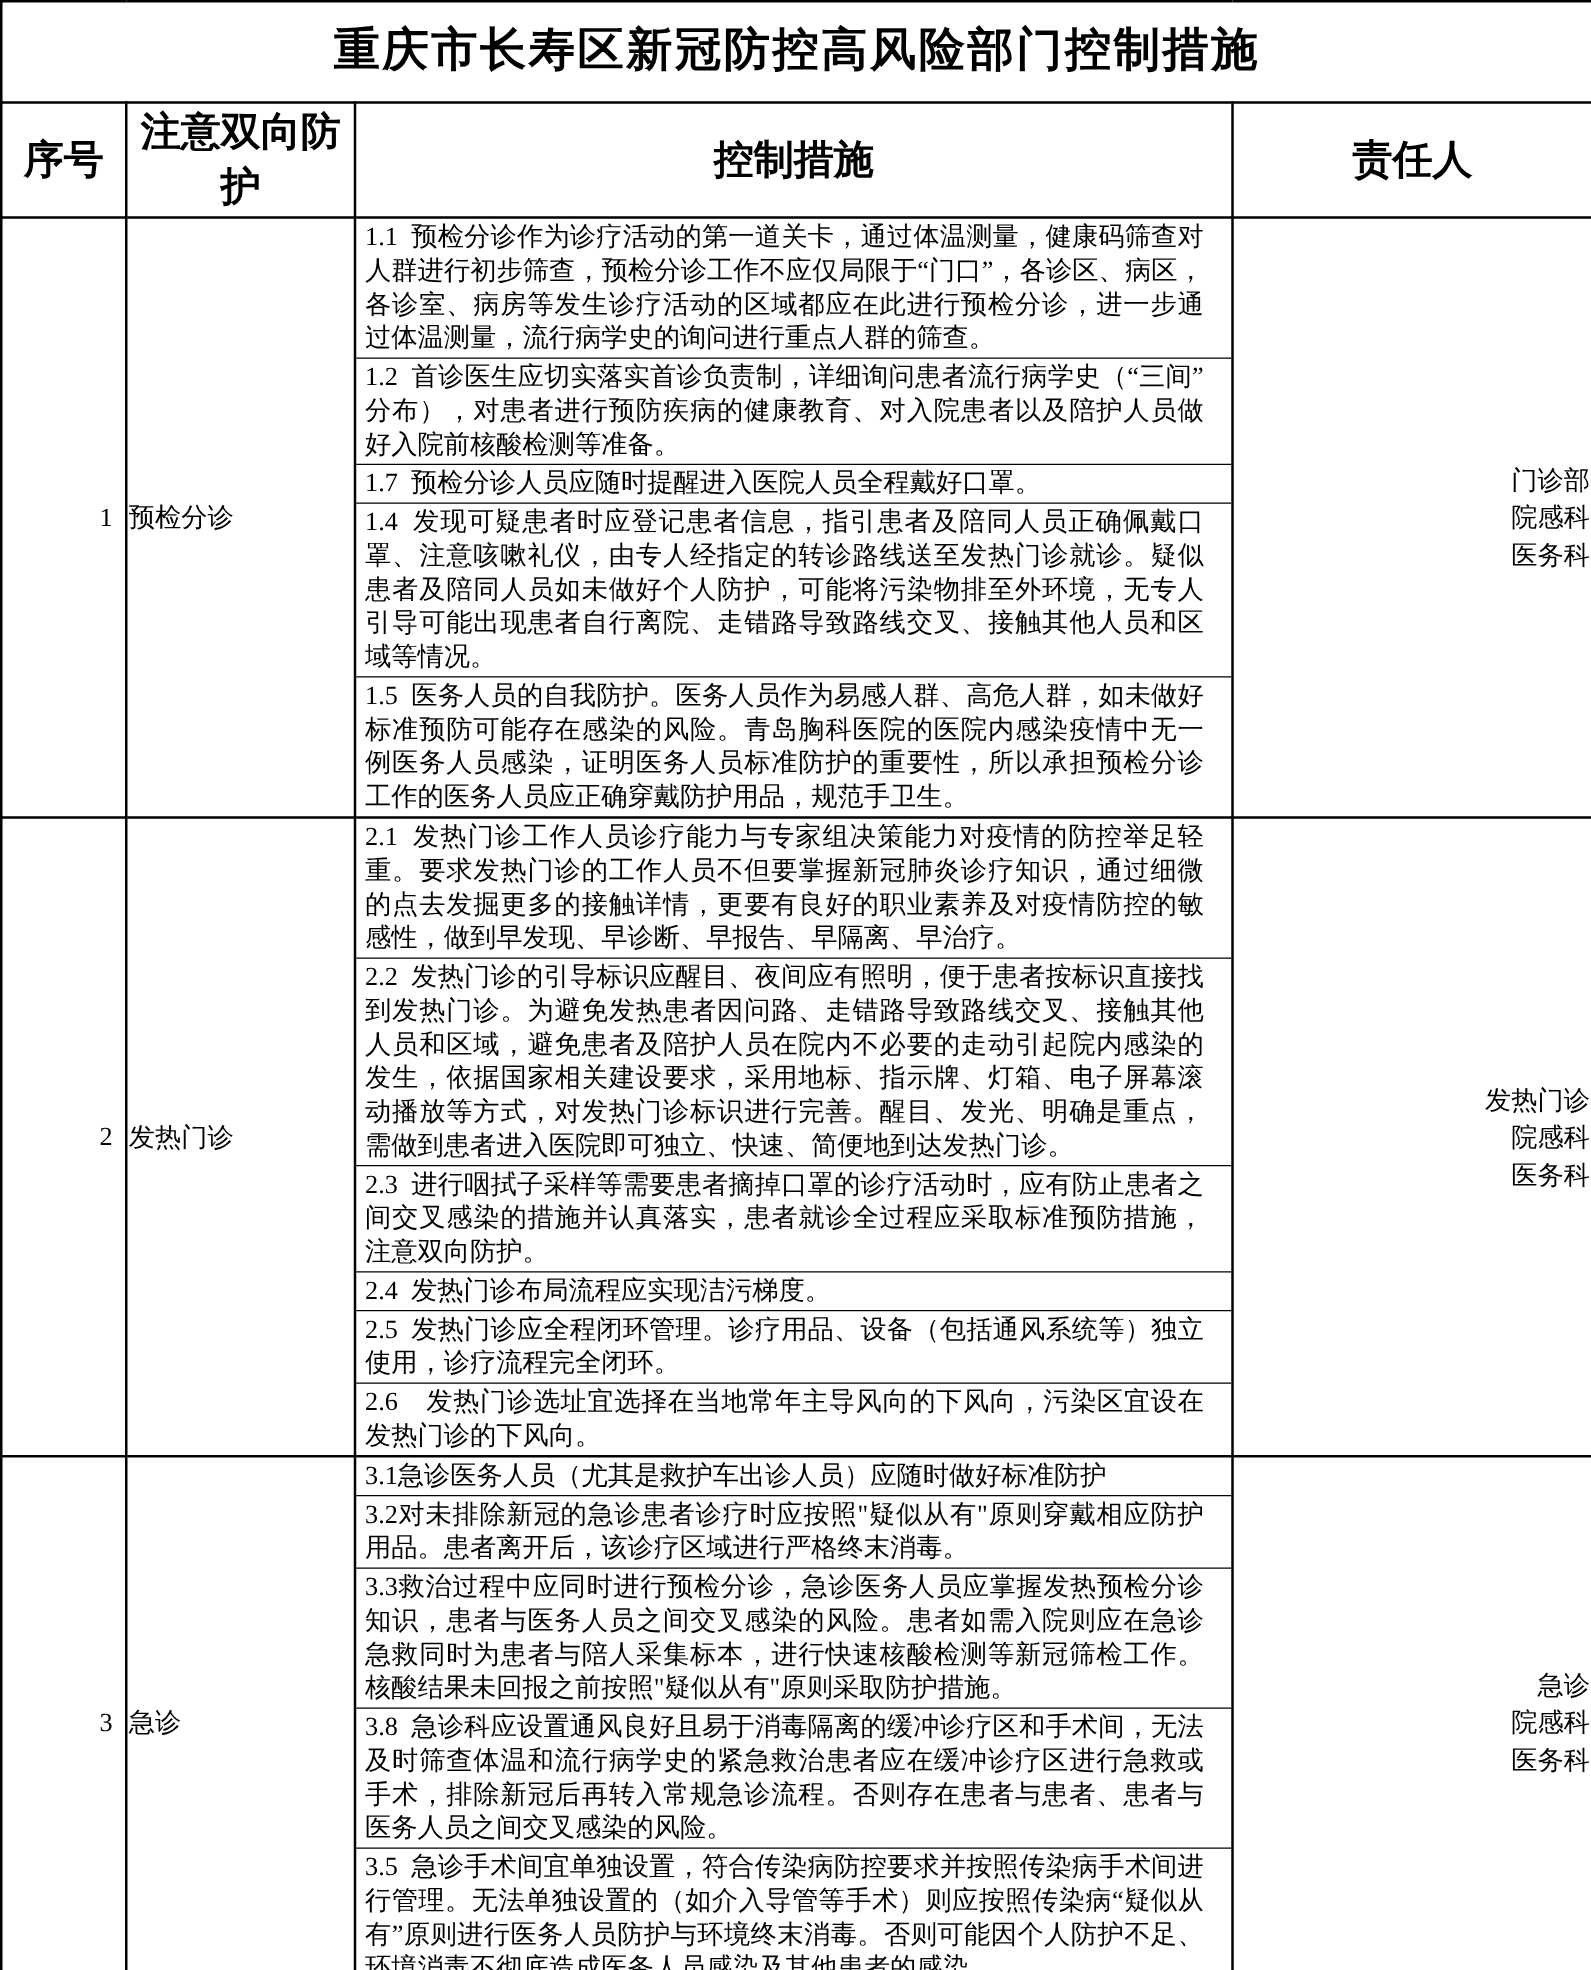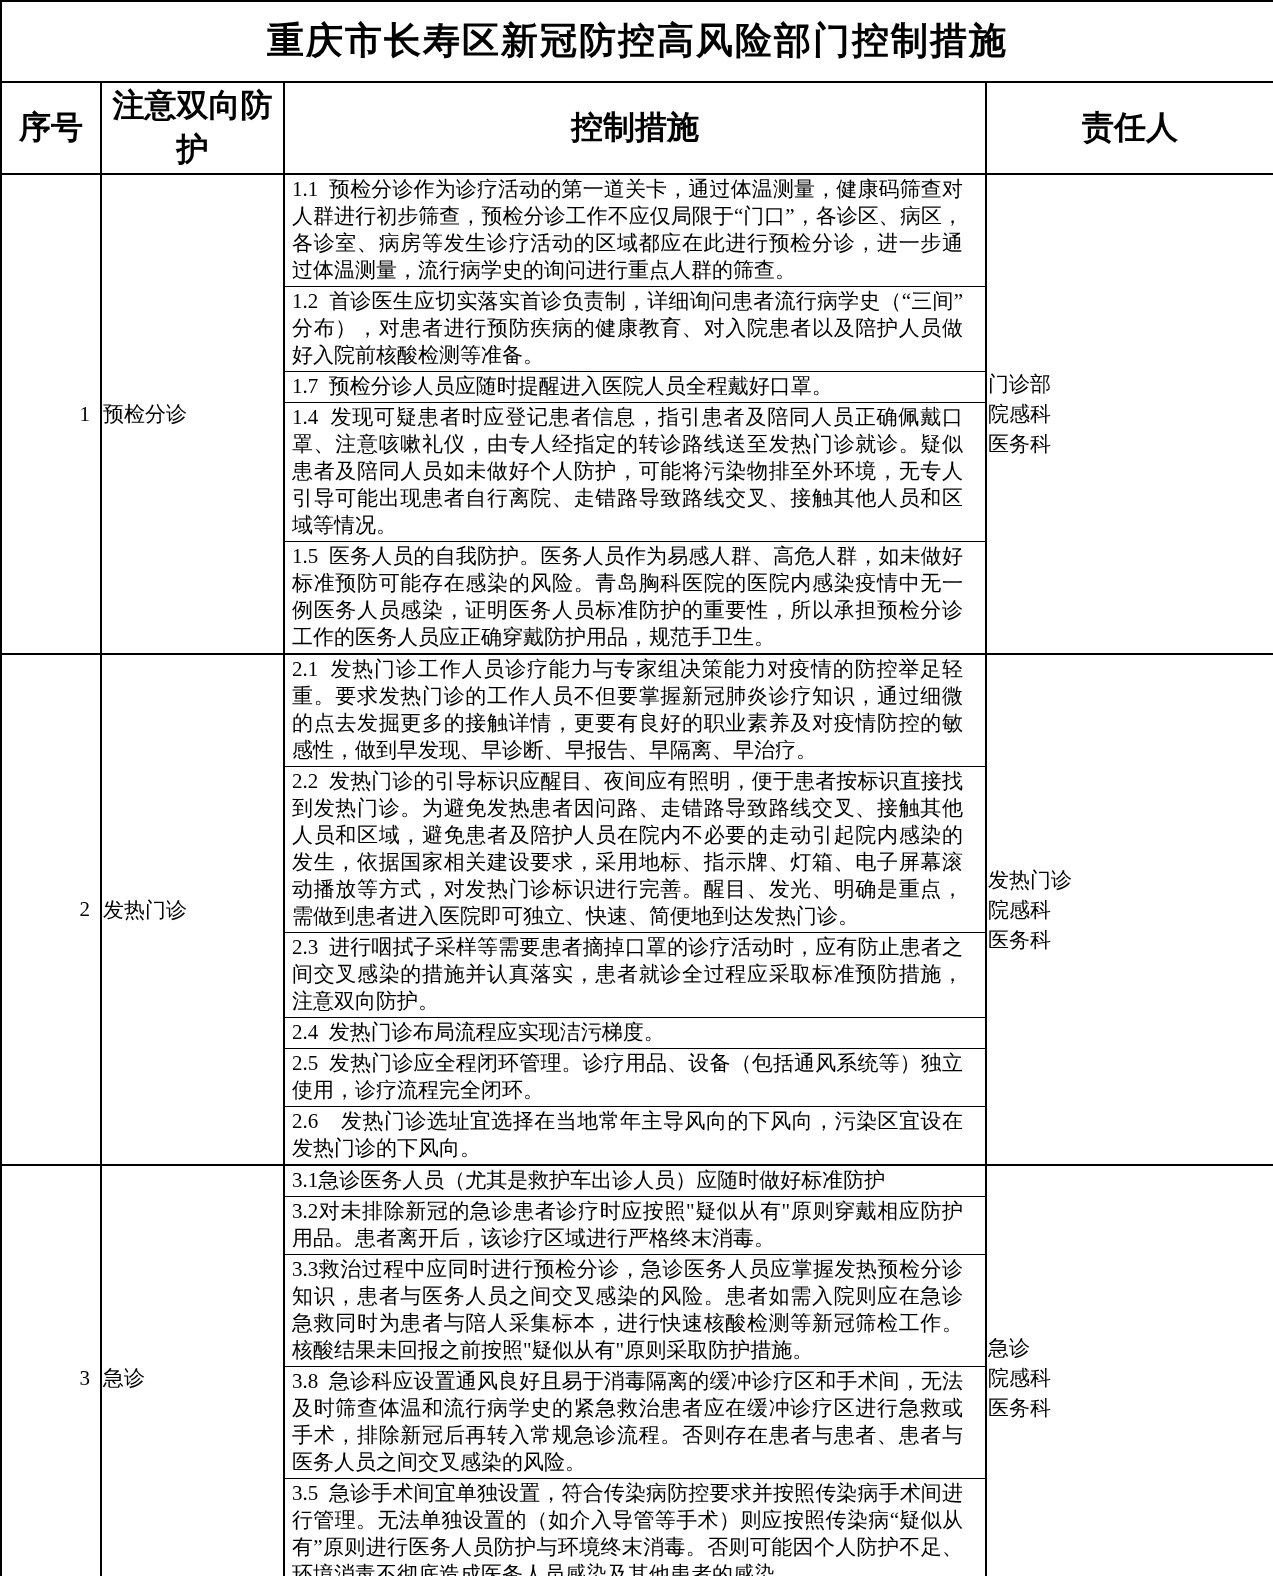--- a/index.html
+++ b/index.html
@@ -70,21 +70,21 @@
     line-height: 27px;
     padding: 1px 22px 2px 7px;
     white-space: pre-wrap;
     word-break: break-all;
     text-align: justify;
   }
   .measure:last-child {
     border-bottom: none;
   }
   td.col-resp {
-    text-align: left;
+    text-align: right;
     font-size: 21px;
   }
   .resp-line {
     line-height: 30px;
   }
 </style>
 </head>
 <body>
 
 <div class="page">

